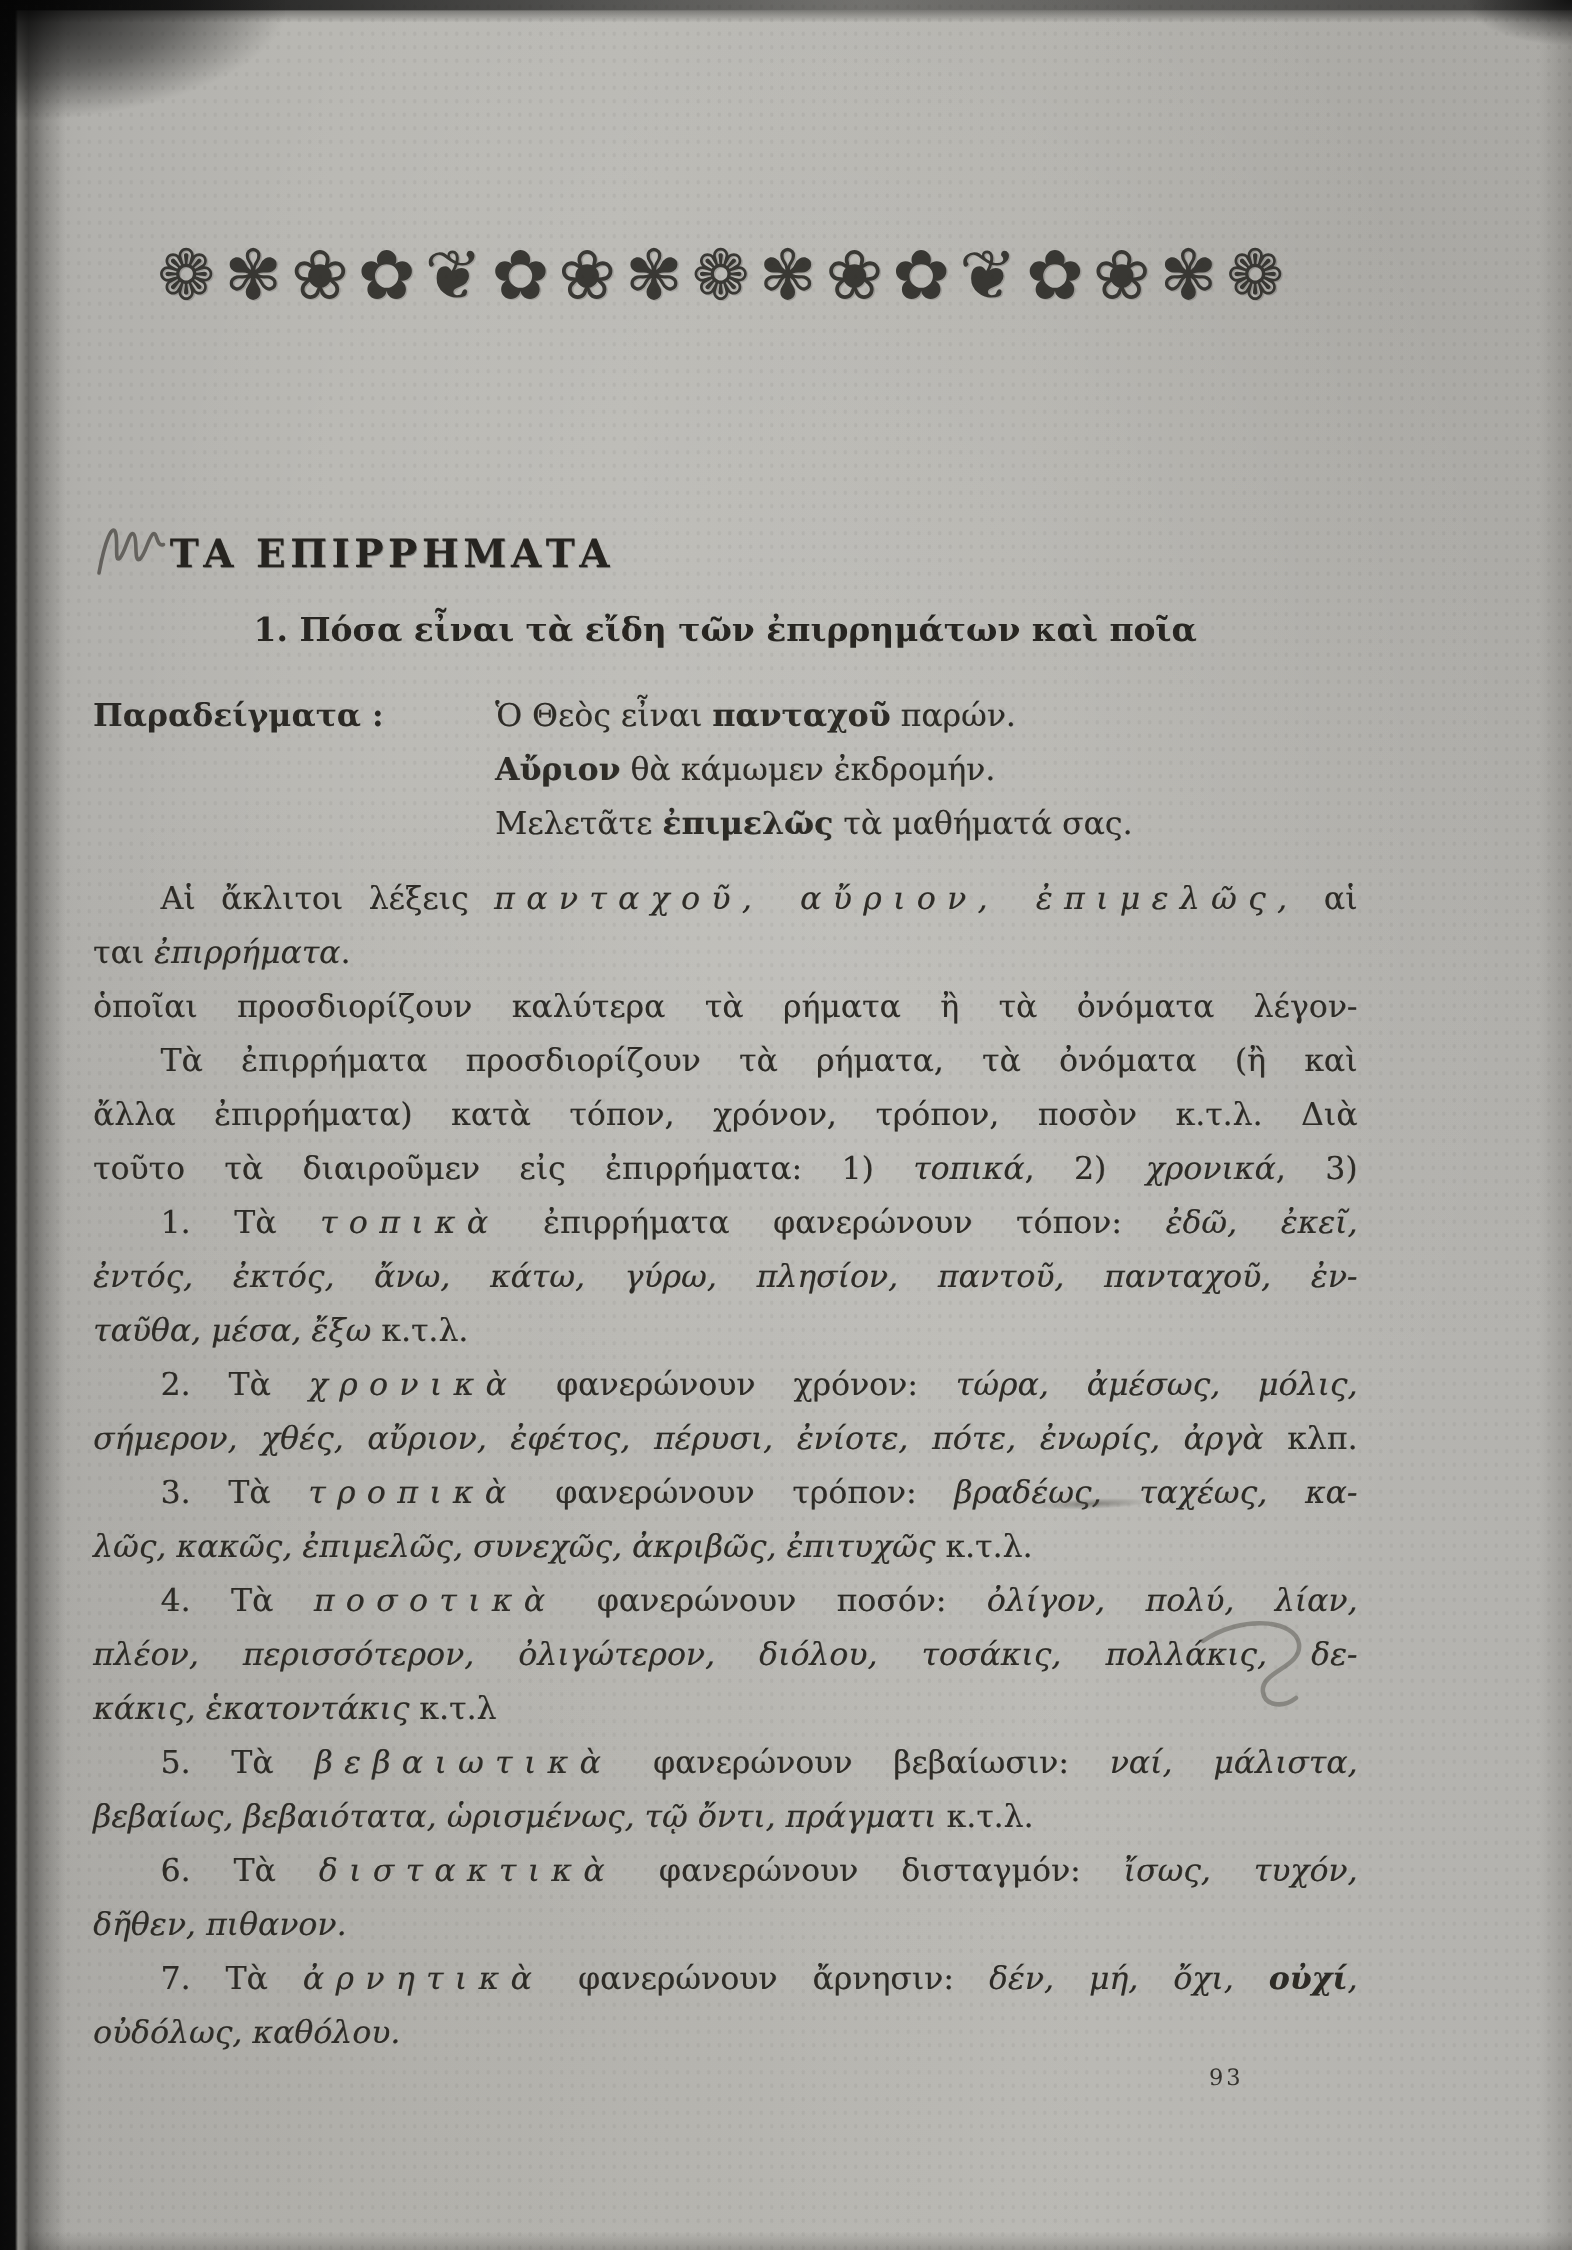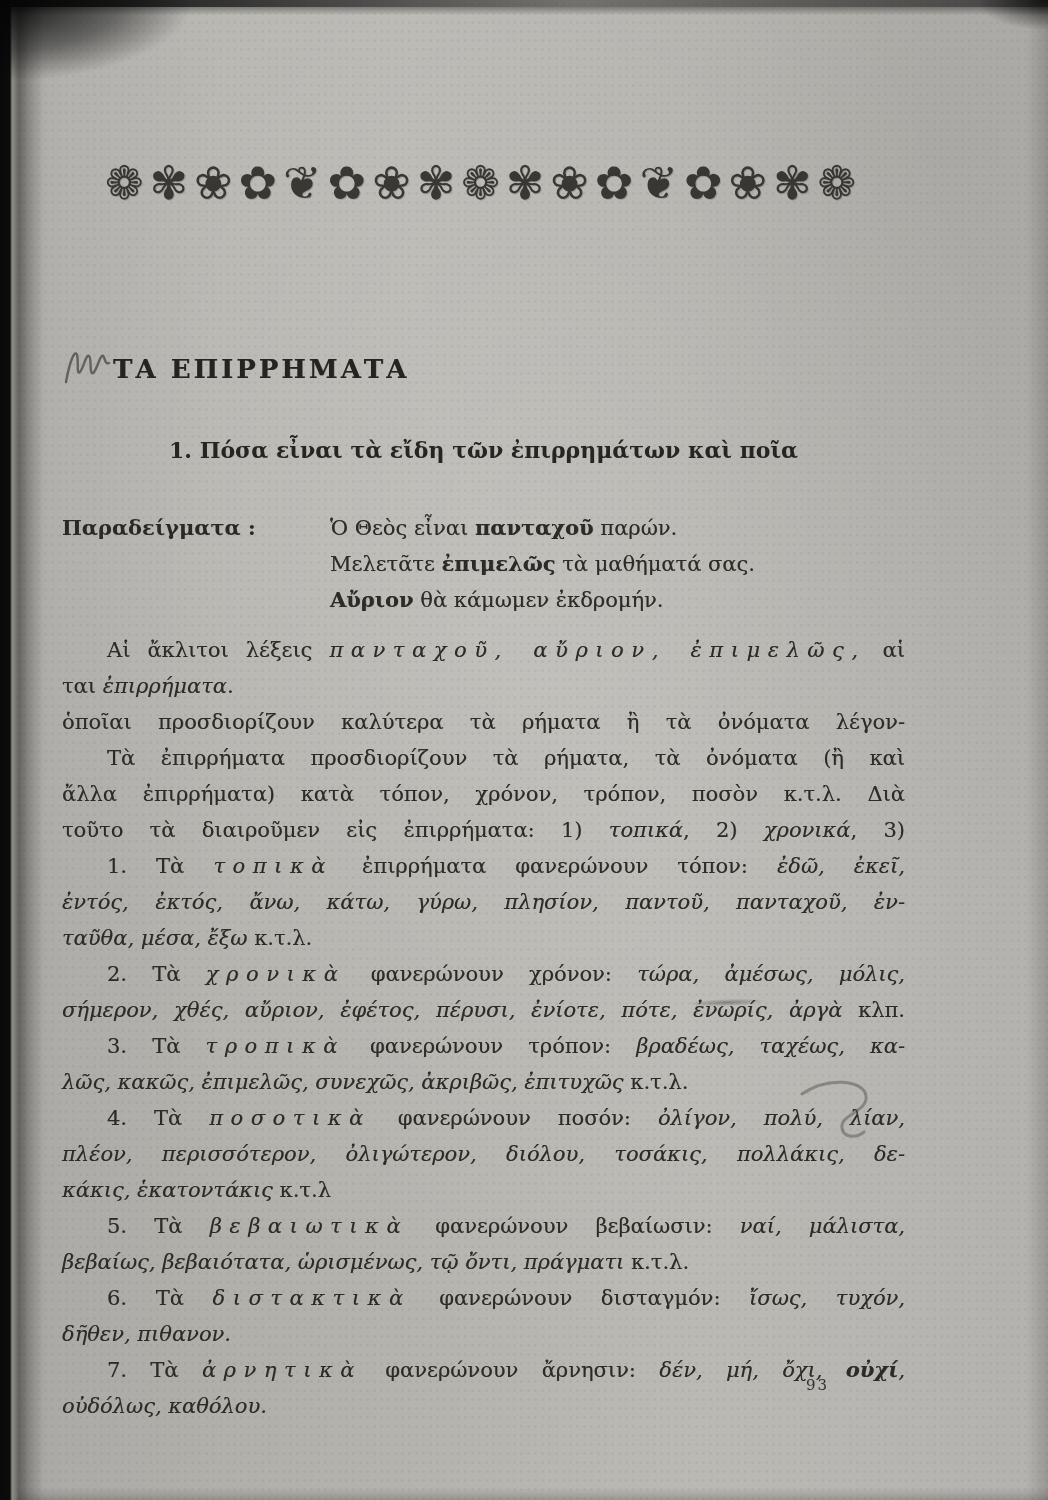--- a/index.html
+++ b/index.html
@@ -66,24 +66,24 @@
     color:#2e2d29; opacity:.92;
     text-shadow:1px 1px 0 rgba(20,19,17,0.18);
   }
   .title-row { margin-top:136px; text-align:left; line-height:42px; white-space:nowrap; }
   .hand-mark { display:inline-block; vertical-align:-10px; margin-right:-8px; }
   .title {
     font-size:26px; font-weight:bold; letter-spacing:3px; color:#262420;
     text-shadow:0.4px 0.4px 0.5px rgba(25,23,20,0.45);
   }
   .heading {
-    margin-top:30px; text-align:center;
+    text-align:center;
     font-size:22px; font-weight:bold; line-height:32px; color:#272521;
   }
-  .examples { margin-top:44px; display:flex; font-size:21px; }
+  .examples { margin-top:23px; display:flex; font-size:21px; }
   .examples-label { flex:0 0 268px; font-weight:bold; line-height:36px; color:#2b2925; }
   .examples-lines { flex:1; }
   .example-line { line-height:36px; }
   .body { margin-top:14px; font-size:21px; }
   .body-line { line-height:36px; min-height:36px; text-align:left; }
   .line-indent { padding-left:45px; }
   .line-justify { text-align:justify; text-align-last:justify; }
   .seg-b { font-weight:bold; }
   .seg-i { font-style:italic; }
   .seg-sp { letter-spacing:0.36em; }
@@ -125,22 +125,22 @@
       </span>
       <span class="title">ΤΑ ΕΠΙΡΡΗΜΑΤΑ</span>
     </div>
 
     <div class="heading">1. Πόσα εἶναι τὰ εἴδη τῶν ἐπιρρημάτων καὶ ποῖα</div>
 
     <div class="examples">
       <div class="examples-label">Παραδείγματα :</div>
       <div class="examples-lines">
           <div class="example-line"><span>Ὁ Θεὸς εἶναι </span><span class="seg-b">πανταχοῦ</span><span> παρών.</span></div>
+          <div class="example-line"><span class="seg-b">Αὔριον</span><span> θὰ κάμωμεν ἐκδρομήν.</span></div>
           <div class="example-line"><span>Μελετᾶτε </span><span class="seg-b">ἐπιμελῶς</span><span> τὰ μαθήματά σας.</span></div>
-          <div class="example-line"><span class="seg-b">Αὔριον</span><span> θὰ κάμωμεν ἐκδρομήν.</span></div>
         </div>
     </div>
 
     <div class="body">
         <div class="body-line line-indent line-justify"><span>Αἱ ἄκλιτοι λέξεις </span><span class="seg-i seg-sp">πανταχοῦ, αὔριον, ἐπιμελῶς,</span><span> αἱ</span></div>
         <div class="body-line"><span>ται </span><span class="seg-i">ἐπιρρήματα</span><span>.</span></div>
         <div class="body-line line-justify"><span>ὁποῖαι προσδιορίζουν καλύτερα τὰ ρήματα ἢ τὰ ὀνόματα λέγον-</span></div>
         <div class="body-line line-indent line-justify"><span>Τὰ ἐπιρρήματα προσδιορίζουν τὰ ρήματα, τὰ ὀνόματα (ἢ καὶ</span></div>
         <div class="body-line line-justify"><span>ἄλλα ἐπιρρήματα) κατὰ τόπον, χρόνον, τρόπον, ποσὸν κ.τ.λ. Διὰ</span></div>
         <div class="body-line line-justify"><span>τοῦτο τὰ διαιροῦμεν εἰς ἐπιρρήματα: 1) </span><span class="seg-i">τοπικά</span><span>, 2) </span><span class="seg-i">χρονικά</span><span>, 3)</span></div>

